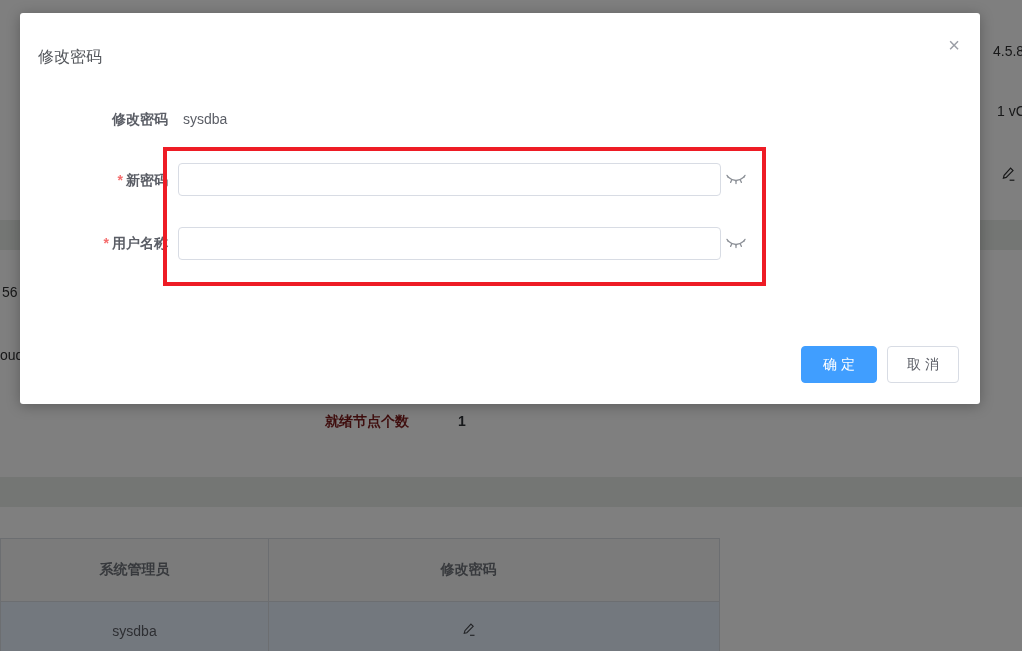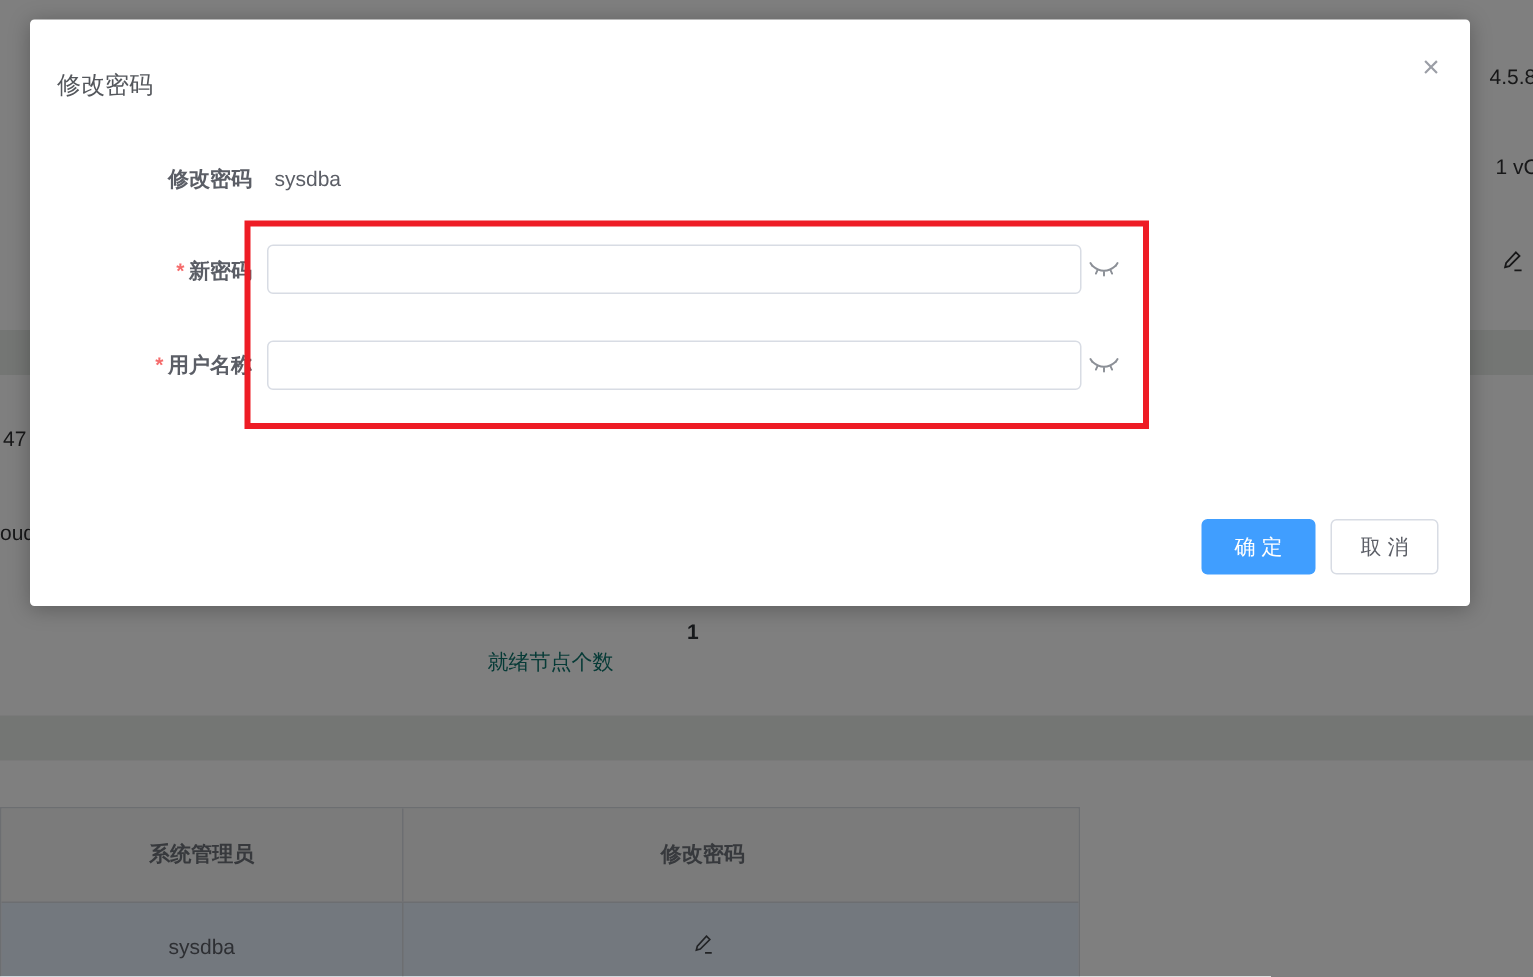--- a/index.html
+++ b/index.html
@@ -11,21 +11,21 @@
   }
 
   
   .bg-page { position:absolute; inset:0; background:#ffffff; }
   .band { position:absolute; left:0; width:1022px; height:30px; background:#e9ece9; }
   .band1 { top:220px; }
   .band2 { top:477px; }
   .bg-text { position:absolute; white-space:nowrap; color:#303133; }
   .left-num  { left:2px;  top:284px; }
   .left-word { left:0;    top:347px; }
-  .ready-label { left:325px; top:433px; font-weight:400; color:#0f766e; }
+  .ready-label { left:325px; top:413px; font-weight:700; color:#7f1d1d; }
   .ready-value { left:458px; top:413px; font-weight:700; color:#2f3237; }
   .right-ver  { left:993px; top:43px; }
   .right-spec { left:997px; top:103px; }
   .right-edit { position:absolute; left:1001px; top:166px; }
 
   .bg-table { position:absolute; left:0; top:538px; width:720px;
               border:1px solid #d9dce2; border-bottom:none; }
   .bg-table .tr { display:flex; }
   .bg-table .th, .bg-table .td {
     display:flex; align-items:center; justify-content:center; }
@@ -77,21 +77,21 @@
   .annotation { position:absolute; left:163px; top:147px; width:603px; height:139px;
                 border:4px solid #ee1c25; z-index:10; pointer-events:none; }
 </style>
 </head>
 <body>
 
 <div class="bg-page">
   <div class="band band1"></div>
   <div class="band band2"></div>
 
-  <span class="bg-text left-num">47</span>
+  <span class="bg-text left-num">56</span>
   <span class="bg-text left-word">oud</span>
 
   <span class="bg-text ready-label">就绪节点个数</span>
   <span class="bg-text ready-value">1</span>
 
   <span class="bg-text right-ver">4.5.8</span>
   <span class="bg-text right-spec">1 vCPU</span>
 
   <span class="right-edit">
     <svg width="15" height="16" viewBox="0 0 15 16" fill="none" stroke="#303133" stroke-width="1.2">

